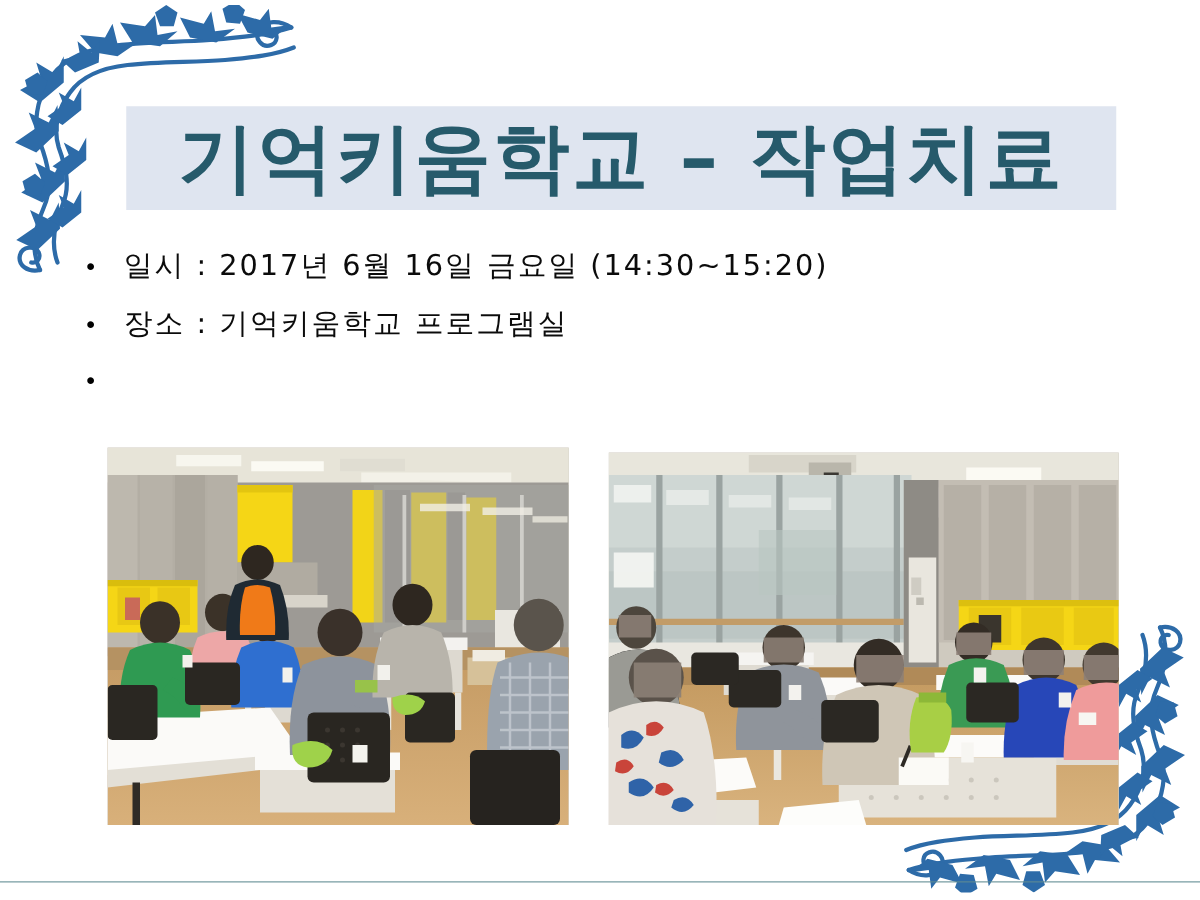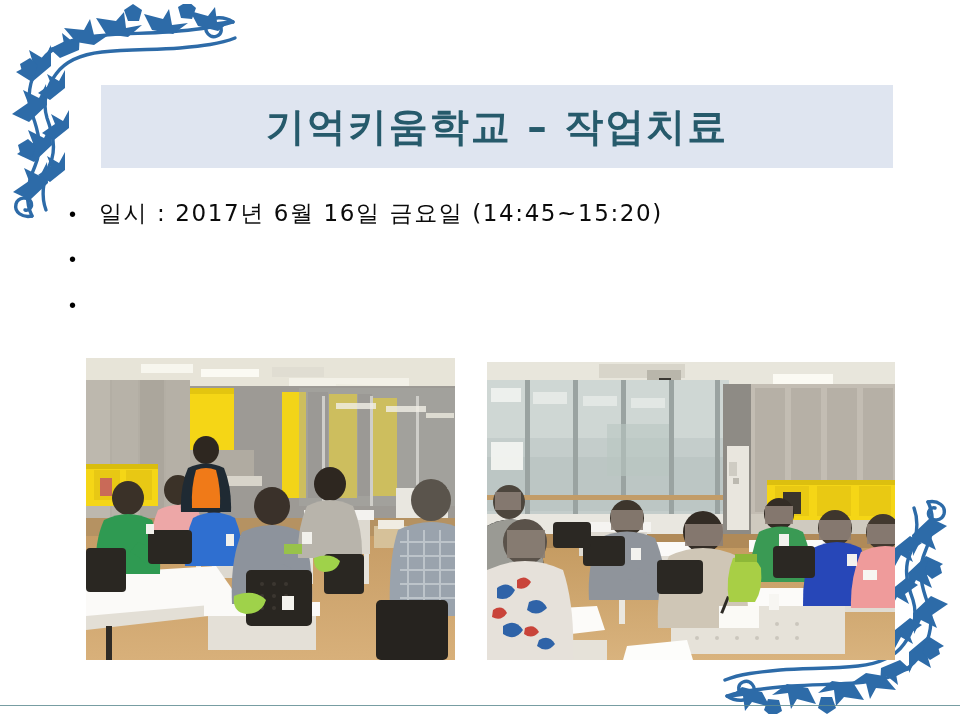--- a/index.html
+++ b/index.html
@@ -50,21 +50,21 @@
     top: 85px;
     width: 792px;
     height: 83px;
     background: #dfe5f0;
     display: flex;
     align-items: center;
     justify-content: center;
   }
   #title-text {
     font-family: "DejaVu Sans", sans-serif;
-    font-size: 39px;
+    font-size: 61px;
     font-weight: 700;
     letter-spacing: 2px;
     color: #265a6b;
     white-space: nowrap;
     line-height: 1;
   }
 
   
   #bullet-list {
     position: absolute;
@@ -180,25 +180,26 @@
   </div>
 
   <div id="title-band">
     <div id="title-text">기억키움학교 – 작업치료</div>
   </div>
 
   <div id="bullet-list">
 
     <div class="bullet-row">
       <span class="bullet-dot">•</span>
-      <span class="bullet-text">일시 : 2017년 6월 16일 금요일 (14:45~15:20)</span>
+      <span class="bullet-text">일시 : 2017년 6월 16일 금요일 (14:30~15:20)</span>
     </div>
 
     <div class="bullet-row">
       <span class="bullet-dot">•</span>
+      <span class="bullet-text">장소 : 기억키움학교 프로그램실</span>
     </div>
 
     <div class="bullet-row">
       <span class="bullet-dot">•</span>
     </div>
 
   </div>
 
   <div class="photo" id="photo-left">
     <svg viewBox="0 0 369 302" xmlns="http://www.w3.org/2000/svg">

